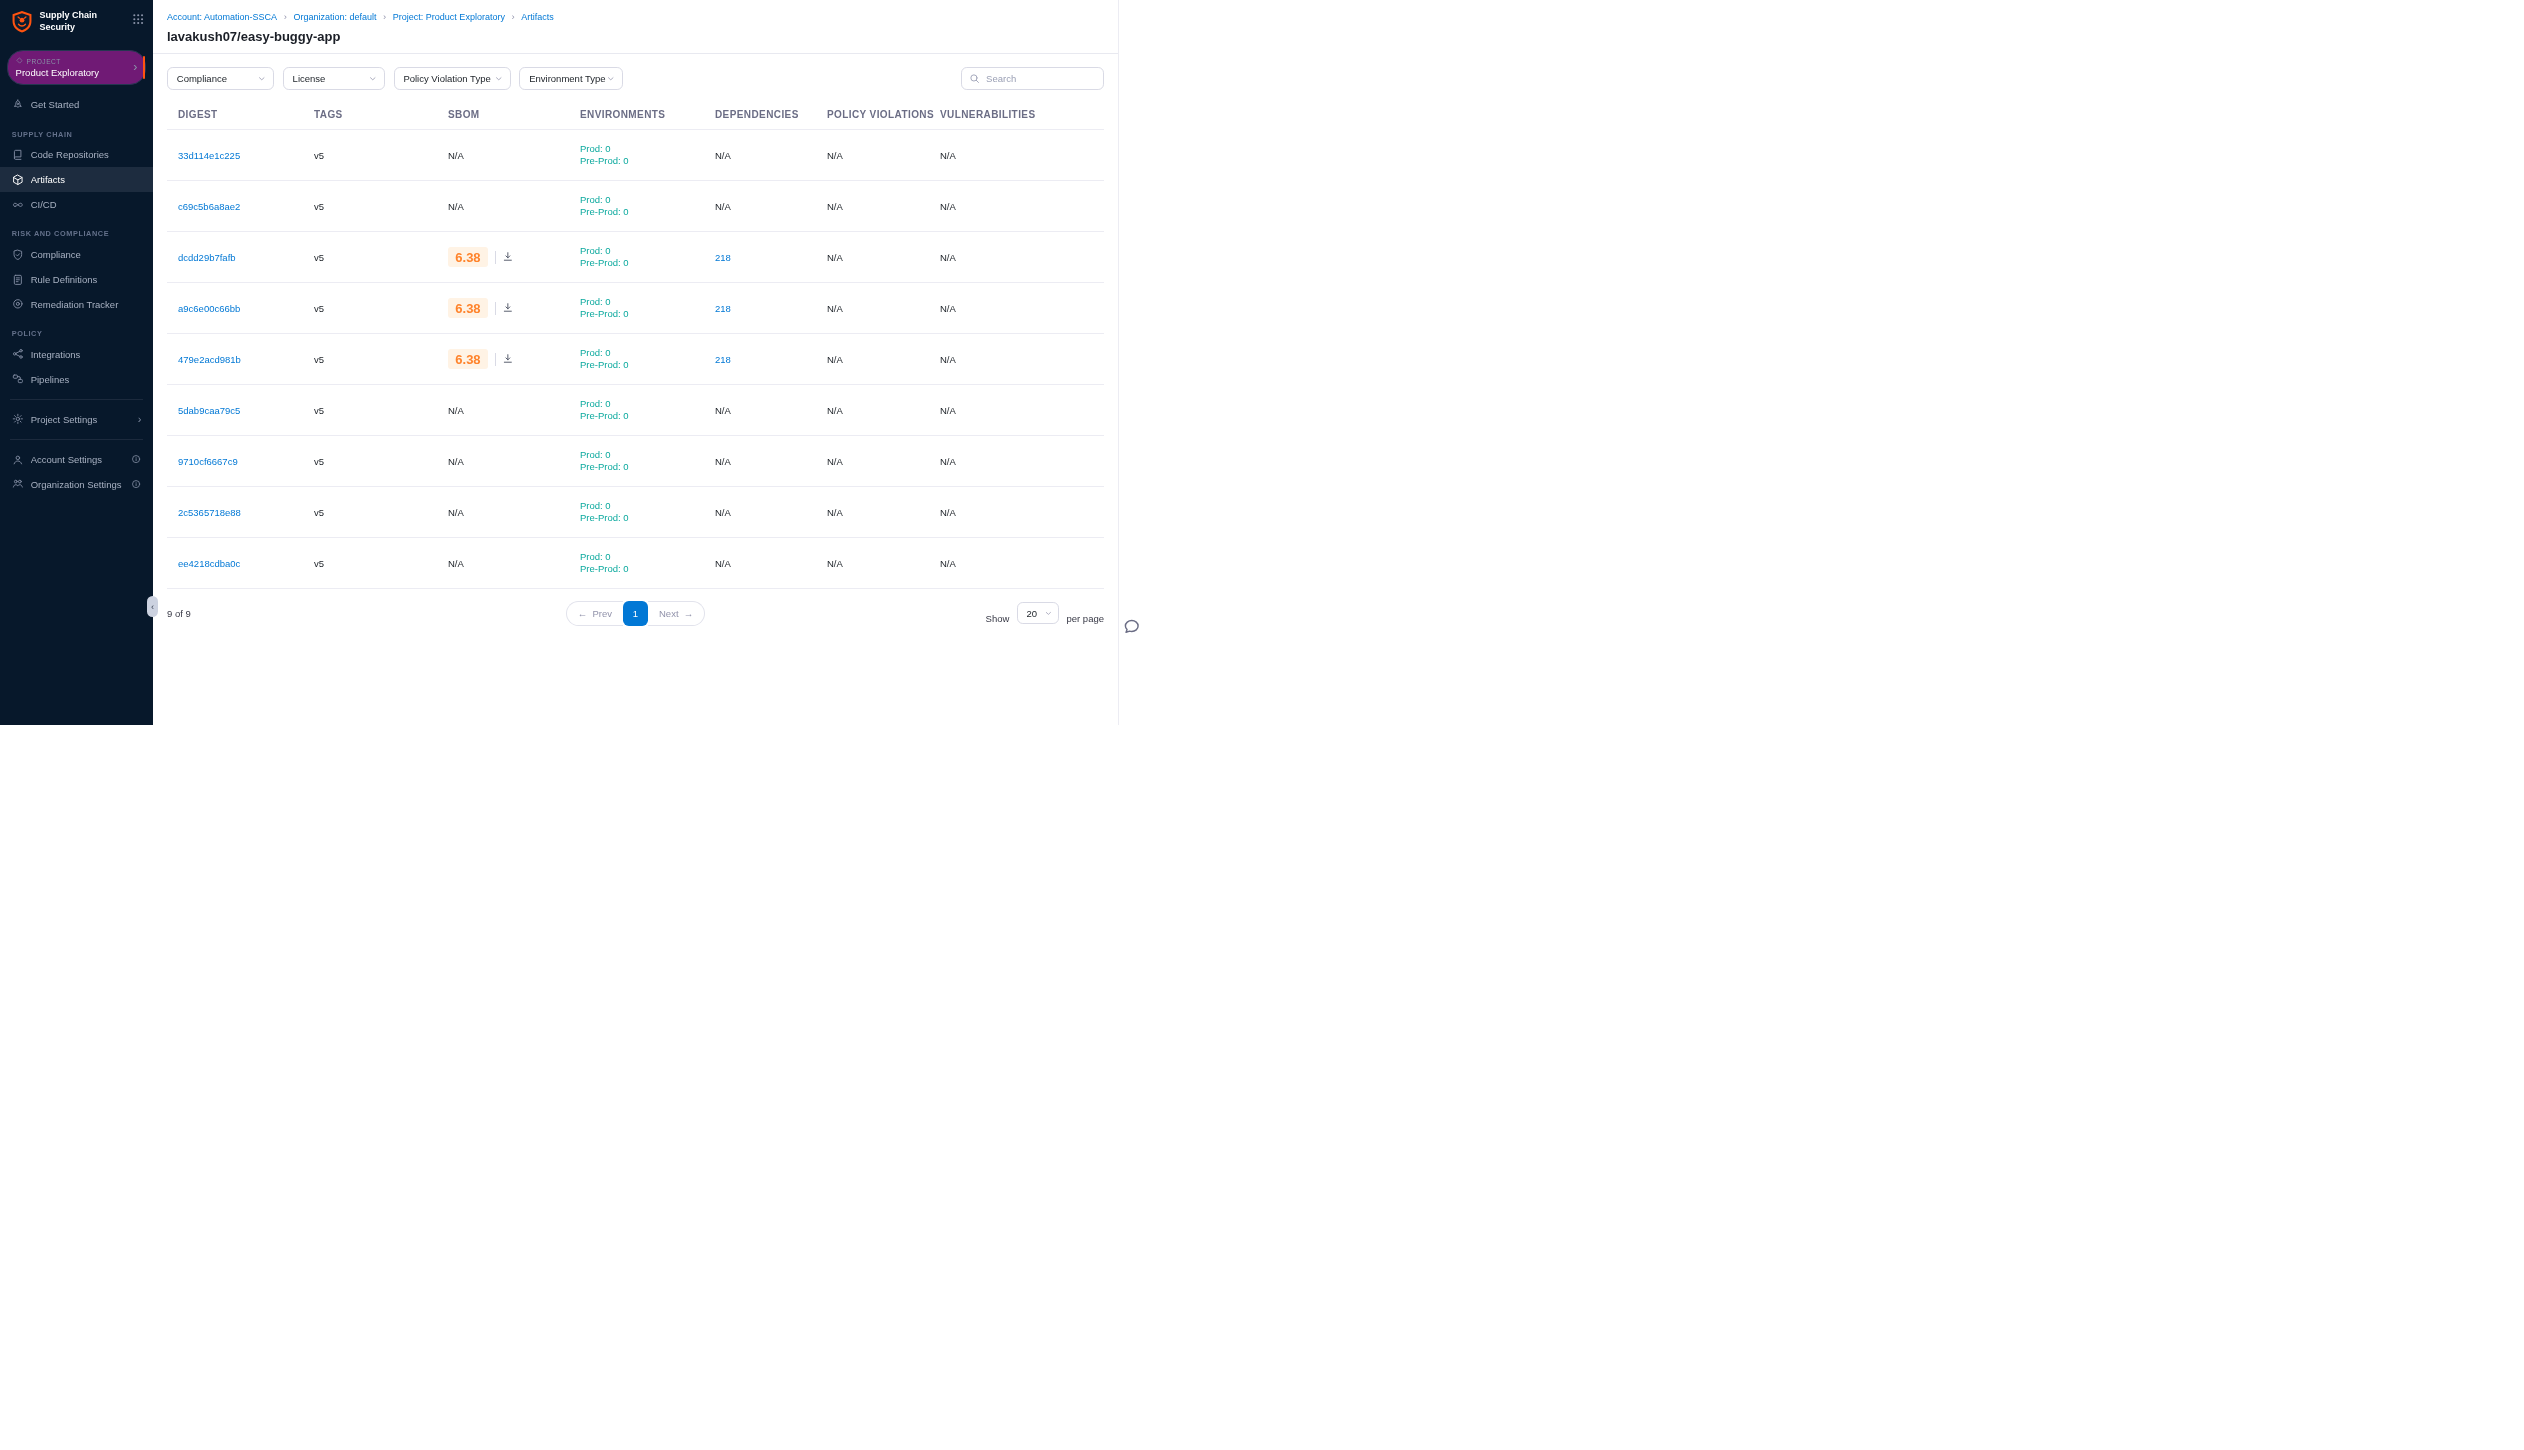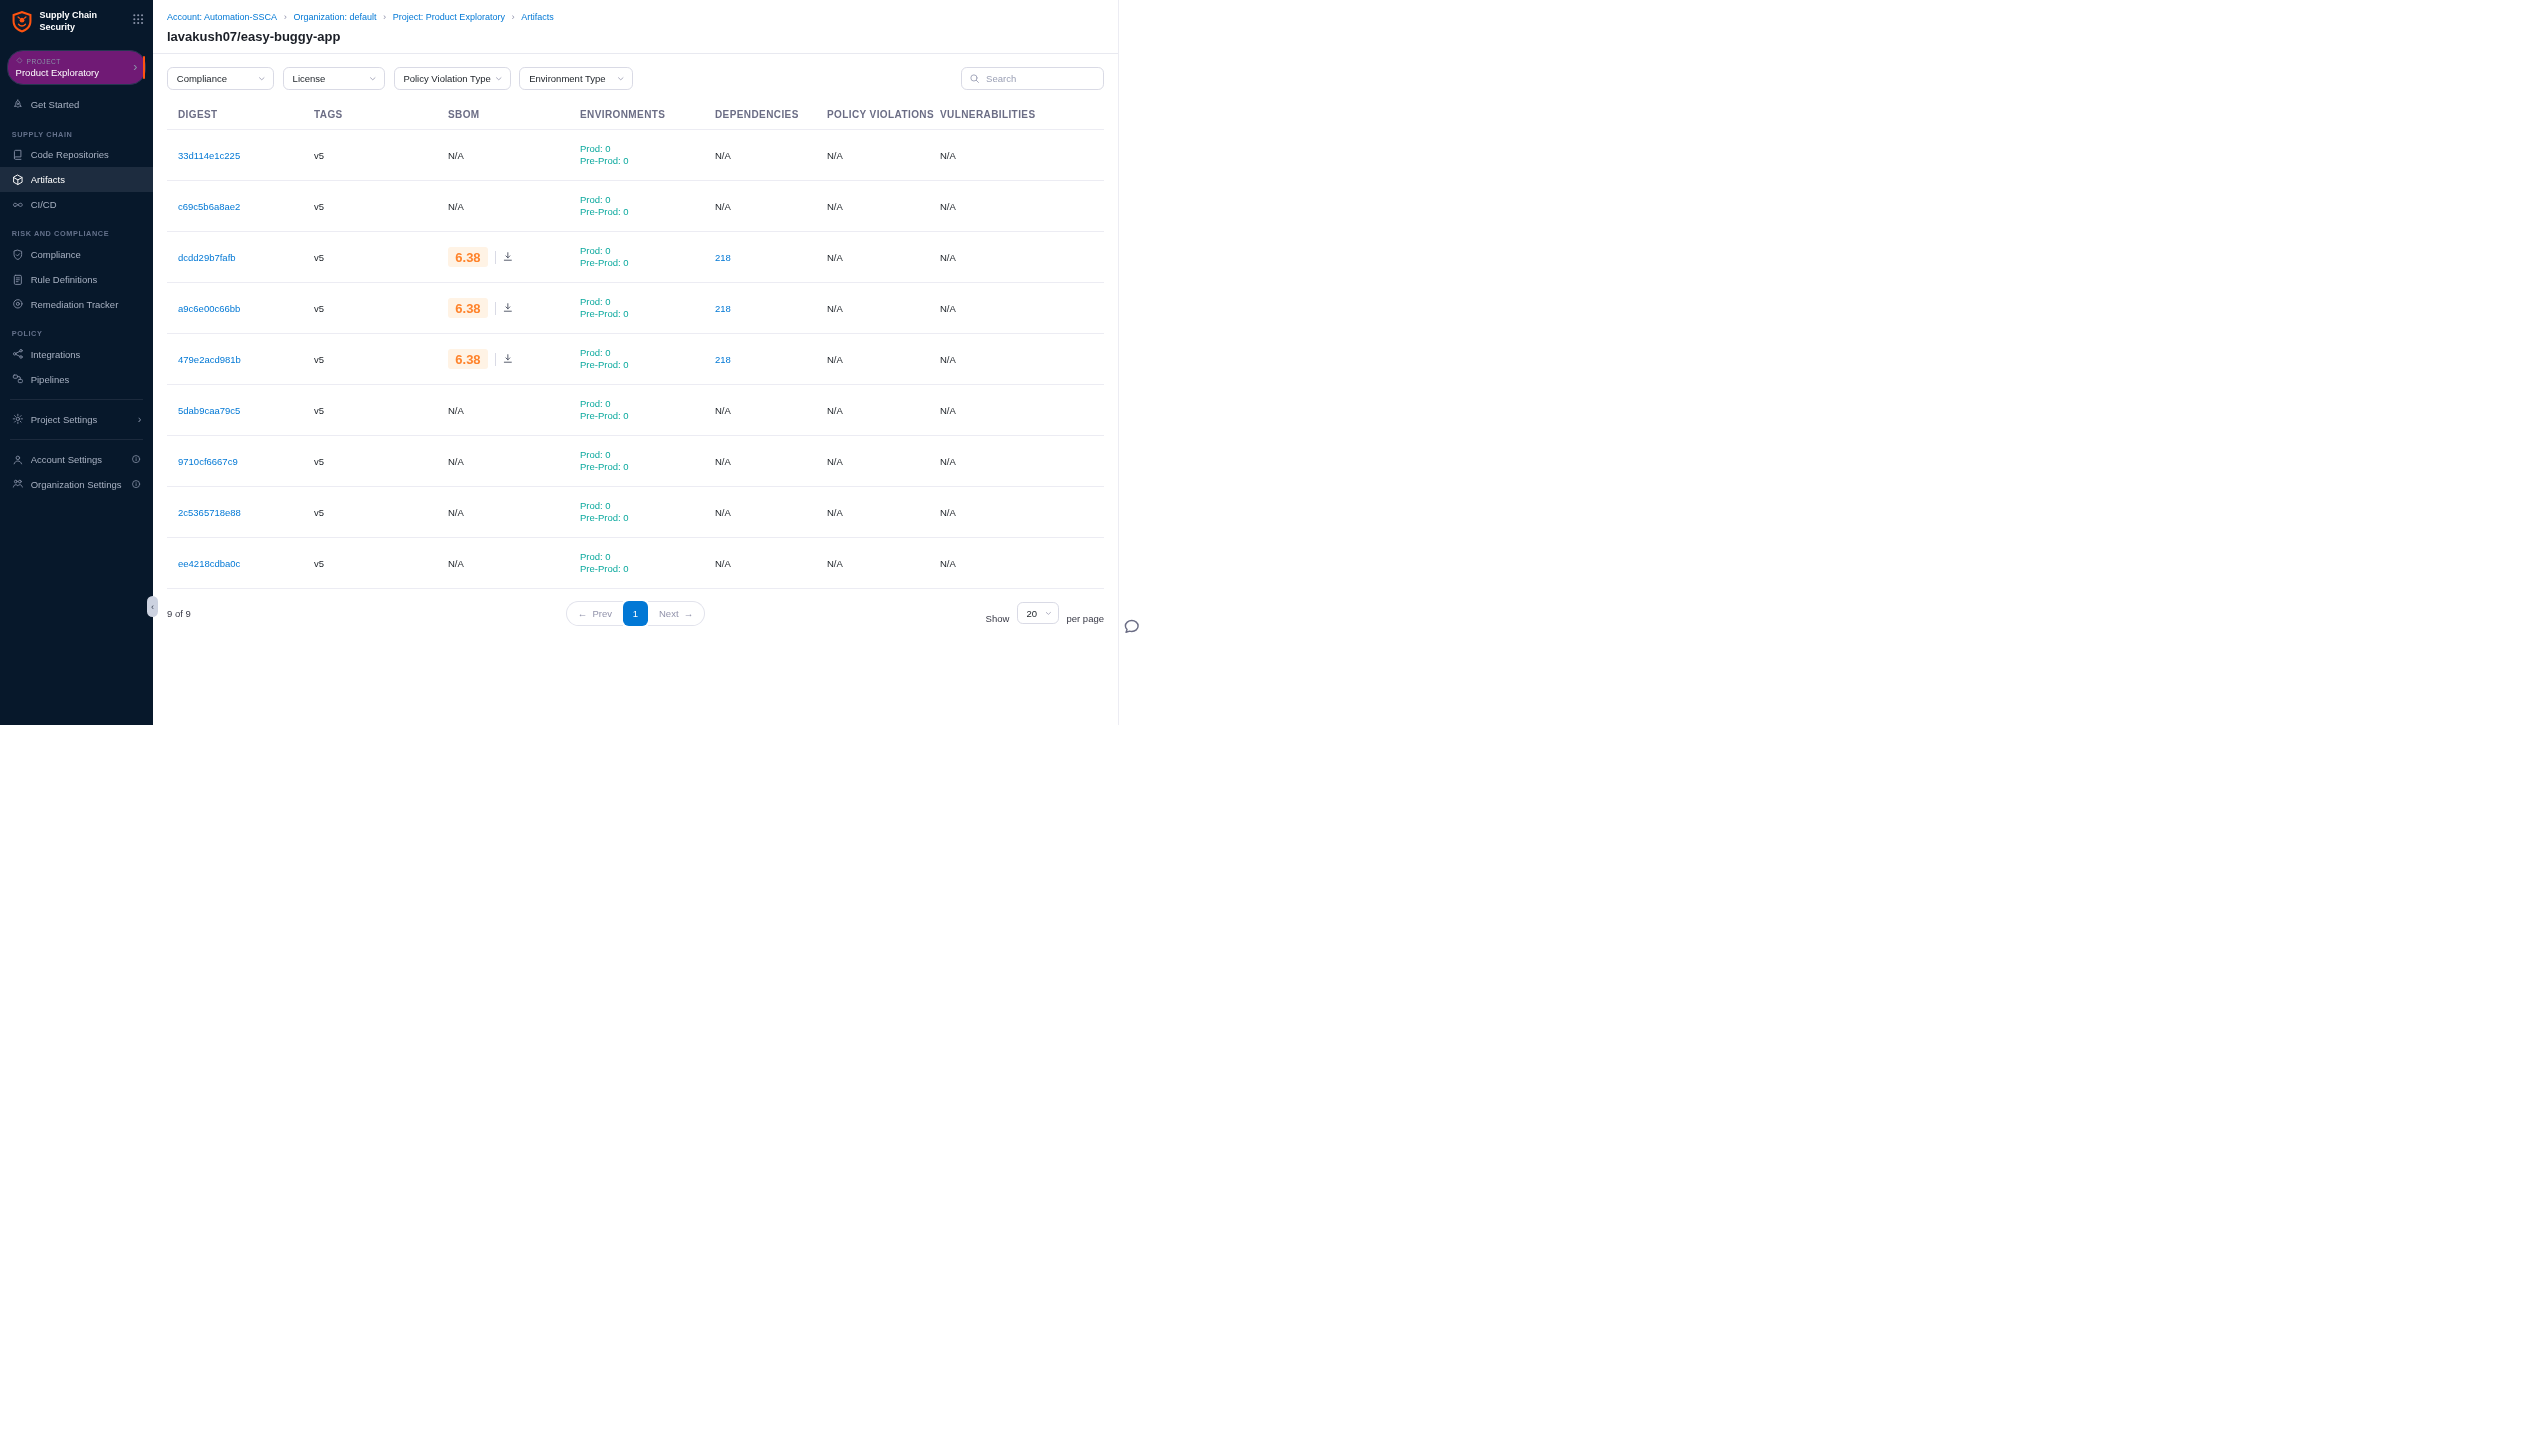--- a/index.html
+++ b/index.html
@@ -56,21 +56,21 @@
   .page-title{font-size:13px;font-weight:700;color:#1b1f27;margin-top:6.6px}
 
   .toolbar{display:flex;align-items:center;padding:12.4px 14px}
   .filters{display:flex;gap:8.8px}
   .filter-select{display:flex;align-items:center;justify-content:space-between;height:23.4px;
     padding:0 6.6px 0 8.8px;background:#fff;border:0.7px solid #d9dae5;border-radius:5.8px;
     font-size:9.5px;color:#22272d;cursor:pointer;font-family:inherit}
   .filters .filter-select:nth-child(1){width:107px}
   .filters .filter-select:nth-child(2){width:102px}
   .filters .filter-select:nth-child(3){width:117px}
-  .filters .filter-select:nth-child(4){width:114px}
+  .filters .filter-select:nth-child(4){width:104px}
   .dd-chev{color:#9293ab;display:flex}
   .search-box{margin-left:auto;display:flex;align-items:center;gap:5.8px;width:143px;height:23.4px;
     border:0.7px solid #d9dae5;border-radius:5.8px;padding:0 7.3px;color:#9ba0b5;background:#fff}
   .search-box input{border:none;outline:none;flex:1;min-width:0;font-size:9.5px;font-family:inherit;color:#22272d}
   .search-box input::placeholder{color:#9ba0b5}
 
   .table{margin:1.5px 14px 0;--cols:136px 134px 132px 135px 112px 113px 1fr}
   .thead{display:grid;grid-template-columns:var(--cols);padding:4.4px 0 9.5px 11px;
     font-size:10px;font-weight:700;color:#6b6d85;letter-spacing:0.4px}
   .tbody{border-top:0.7px solid #ececf3}

